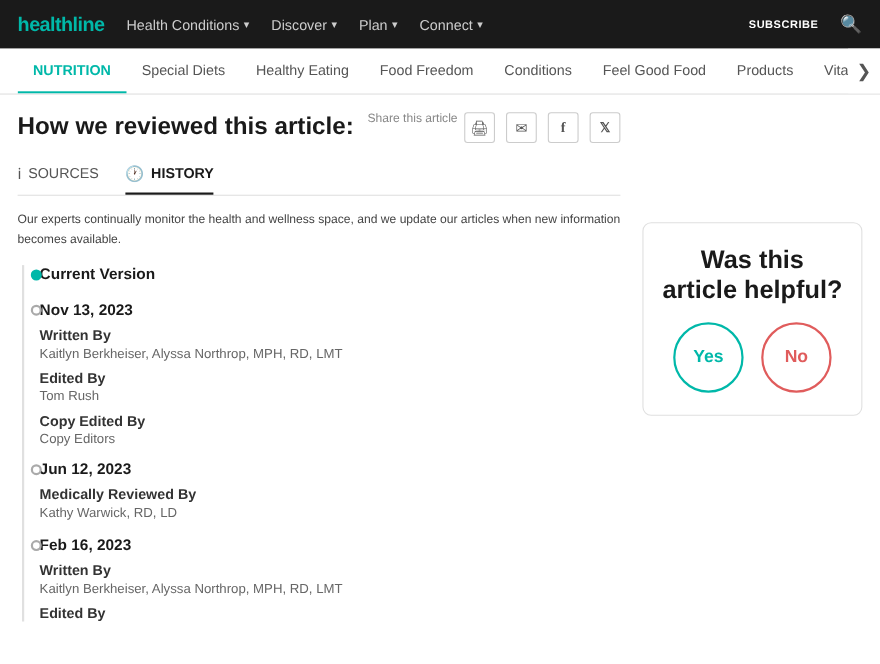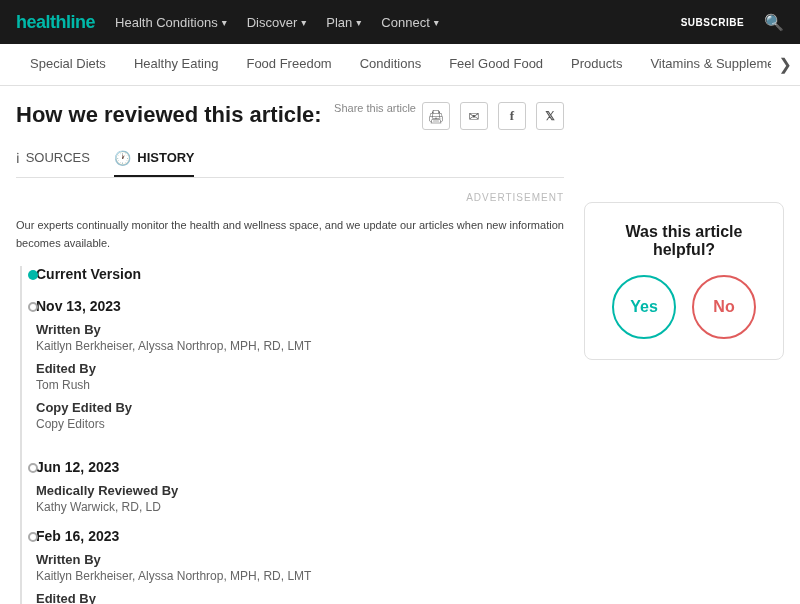--- a/index.html
+++ b/index.html
@@ -47,21 +47,21 @@
     
     .description { font-size: 11px; color: #444; line-height: 1.6; margin: 14px 0; }
     .current-version-label { font-size: 14px; font-weight: 700; color: #1a1a1a; padding-left: 8px; }
     .timeline-entry-date { font-size: 14px; font-weight: 700; color: #1a1a1a; padding-left: 8px; margin-bottom: 8px; }
     .timeline-section { padding-left: 8px; margin-bottom: 8px; }
     .timeline-section-label { font-size: 13px; font-weight: 600; color: #333; margin-bottom: 2px; }
     .timeline-section-value { font-size: 12px; color: #666; }
 
     
     .helpful-box { border: 1px solid #e0e0e0; border-radius: 8px; padding: 20px 16px; text-align: center; margin-top: 100px; }
-    .helpful-title { font-size: 16px; font-weight: 700; color: #1a1a1a; margin-bottom: 16px; }
+    .helpful-title { font-size: 23px; font-weight: 700; color: #1a1a1a; margin-bottom: 16px; }
     .helpful-buttons { display: flex; justify-content: center; gap: 16px; }
     .helpful-btn { width: 64px; height: 64px; border-radius: 50%; border: 2px solid; font-size: 16px; font-weight: 600; cursor: pointer; background: #fff; display: flex; align-items: center; justify-content: center; }
     .helpful-btn.yes { border-color: #00b8a9; color: #00b8a9; }
     .helpful-btn.no { border-color: #e05c5c; color: #e05c5c; }
 
     .outer-timeline { position: relative; padding-left: 12px; }
     .outer-dot { position: absolute; left: 0; width: 10px; height: 10px; border-radius: 50%; background: #fff; border: 2px solid #aaa; top: 4px; }
     .outer-line { position: absolute; left: 4px; top: 0; bottom: 0; width: 2px; background: #e0e0e0; }
     .current-dot { background: #00b8a9; border: none; }
   </style>
@@ -91,20 +91,21 @@
     </span>
     <div class="nav-spacer"></div>
     <span class="nav-subscribe">SUBSCRIBE</span>
     <span class="nav-search">🔍</span>
   </div>
 </nav>
 
 <nav>
   <div class="sub-nav">
     <div class="sub-nav-inner" id="sub-nav-inner">
+        <div class="sub-nav-item active">NUTRITION</div>
         <div class="sub-nav-item">Special Diets</div>
         <div class="sub-nav-item">Healthy Eating</div>
         <div class="sub-nav-item">Food Freedom</div>
         <div class="sub-nav-item">Conditions</div>
         <div class="sub-nav-item">Feel Good Food</div>
         <div class="sub-nav-item">Products</div>
         <div class="sub-nav-item">Vitamins &amp; Supplements</div>
       </div>
     <div class="sub-nav-arrow">❯</div>
   </div>
@@ -133,34 +134,31 @@
       <div class="tab">
         <span class="tab-icon">ℹ</span>
         <span>SOURCES</span>
       </div>
       <div class="tab active">
         <span class="tab-icon">🕐</span>
         <span>HISTORY</span>
       </div>
     </div>
 
-    <div style="display:flex; justify-content:flex-end; margin-bottom:4px;">
-      <span class="ad-label">ADVERTISEMENT</span>
-    </div>
 
     <p class="description">Our experts continually monitor the health and wellness space, and we update our articles when new information becomes available.</p>
 
     <div class="outer-timeline" id="timeline-container">
 
     <div class="outer-line"></div>
         <div style="position: relative; margin-bottom: 16px;">
           <div class="outer-dot current-dot"></div>
           <div class="current-version-label">Current Version</div>
         </div>
-        <div style="position: relative; margin-bottom: 28px;">
+        <div style="position: relative; margin-bottom: 12px;">
           <div class="outer-dot"></div>
           <div class="timeline-entry-date">Nov 13, 2023</div>
           <div class="timeline-section">
             <div class="timeline-section-label">Written By</div>
             <div class="timeline-section-value">Kaitlyn Berkheiser, Alyssa Northrop, MPH, RD, LMT</div>
           </div>
           <div class="timeline-section">
             <div class="timeline-section-label">Edited By</div>
             <div class="timeline-section-value">Tom Rush</div>
           </div>

